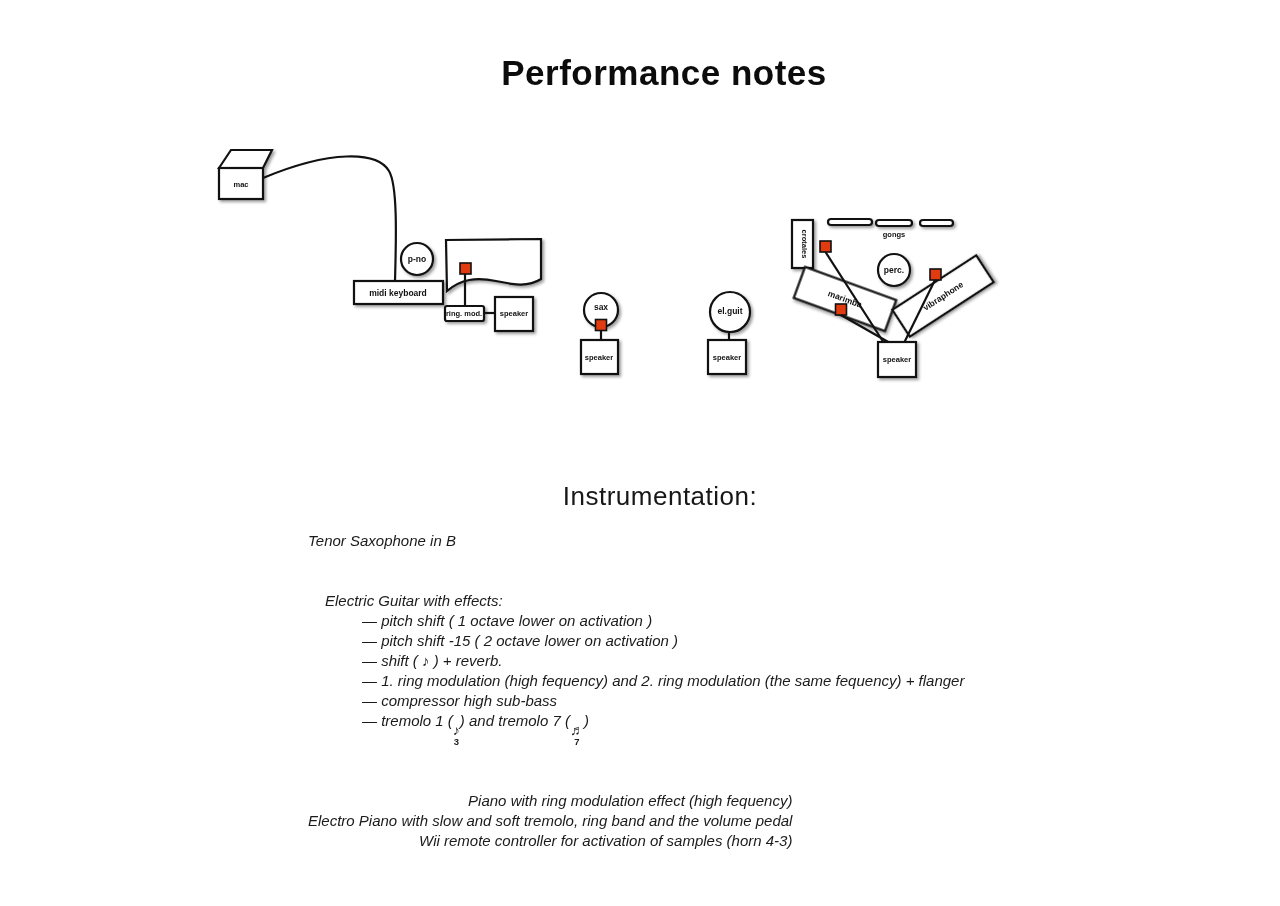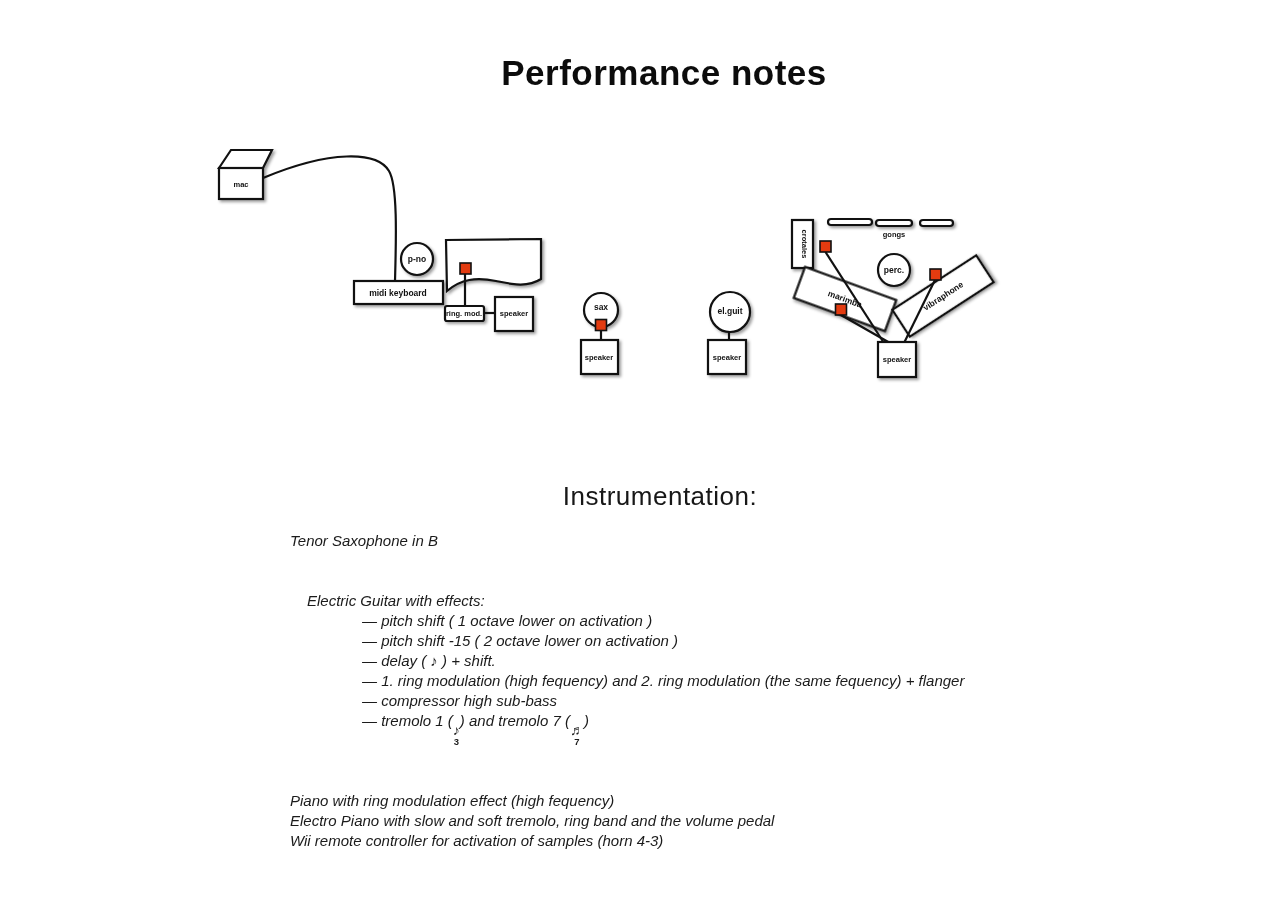--- a/index.html
+++ b/index.html
@@ -17,21 +17,21 @@
   .thin{stroke:#111;stroke-width:2.2px;fill:none;}
   .mic{stroke:#111;stroke-width:1.6px;}
   .dlabel{font-family:"Liberation Sans",sans-serif;font-size:8.5px;font-weight:bold;fill:#111;
     text-anchor:middle;}
   .dlabel-sm{font-family:"Liberation Sans",sans-serif;font-size:7.5px;font-weight:bold;fill:#111;
     text-anchor:middle;}
   .instr-heading{
     position:absolute;top:481px;left:0;width:1320px;text-align:center;
     font-size:26px;font-weight:400;letter-spacing:0.5px;color:#171717;
   }
-  .bodytext{position:absolute;left:290px;font-size:15px;font-style:italic;color:#1b1b1b;
+  .bodytext{position:absolute;left:308px;font-size:15px;font-style:italic;color:#1b1b1b;
     line-height:20px;white-space:nowrap;}
   .indent{left:322px;}
   .note-stack{display:inline-flex;flex-direction:column;align-items:center;
     vertical-align:-9px;line-height:1;}
   .note-glyph{font-size:14px;font-style:normal;}
   .note-sub{font-size:9.5px;font-weight:bold;font-style:normal;margin-top:0px;}
 </style>
 </head>
 <body>
 
@@ -116,33 +116,33 @@
 
   <div class="instr-heading">Instrumentation:</div>
 
   <div class="bodytext" style="top:531px;">Tenor Saxophone in B</div>
 
   <div class="bodytext" style="top:591px;margin-left:17px;">Electric Guitar with effects:</div>
 
   <div class="bodytext indent" style="top:611px;margin-left:40px;">
     <div>— pitch shift ( 1 octave lower on activation )</div>
     <div>— pitch shift -15 ( 2 octave lower on activation )</div>
-    <div>— delay ( ♪ ) + shift.</div>
+    <div>— shift ( ♪ ) + reverb.</div>
     <div>— 1. ring modulation (high fequency) and 2. ring modulation (the same fequency) + flanger</div>
     <div>— compressor high sub-bass</div>
     <div>
       <span>— tremolo 1 (</span><span class="note-stack">
           <span class="note-glyph">♪</span>
           <span class="note-sub">3</span>
         </span><span>) and tremolo 7 (</span><span class="note-stack">
           <span class="note-glyph">♬</span>
           <span class="note-sub">7</span>
         </span><span>)</span>
     </div>
   </div>
 
-  <div class="bodytext" style="top:791px;">
+  <div class="bodytext" style="top:791px;text-align:right;">
     <div>Piano with ring modulation effect (high fequency)</div>
     <div>Electro Piano with slow and soft tremolo, ring band and the volume pedal</div>
     <div>Wii remote controller for activation of samples (horn 4-3)</div>
   </div>
 
 </div>
 
 </body></html>

